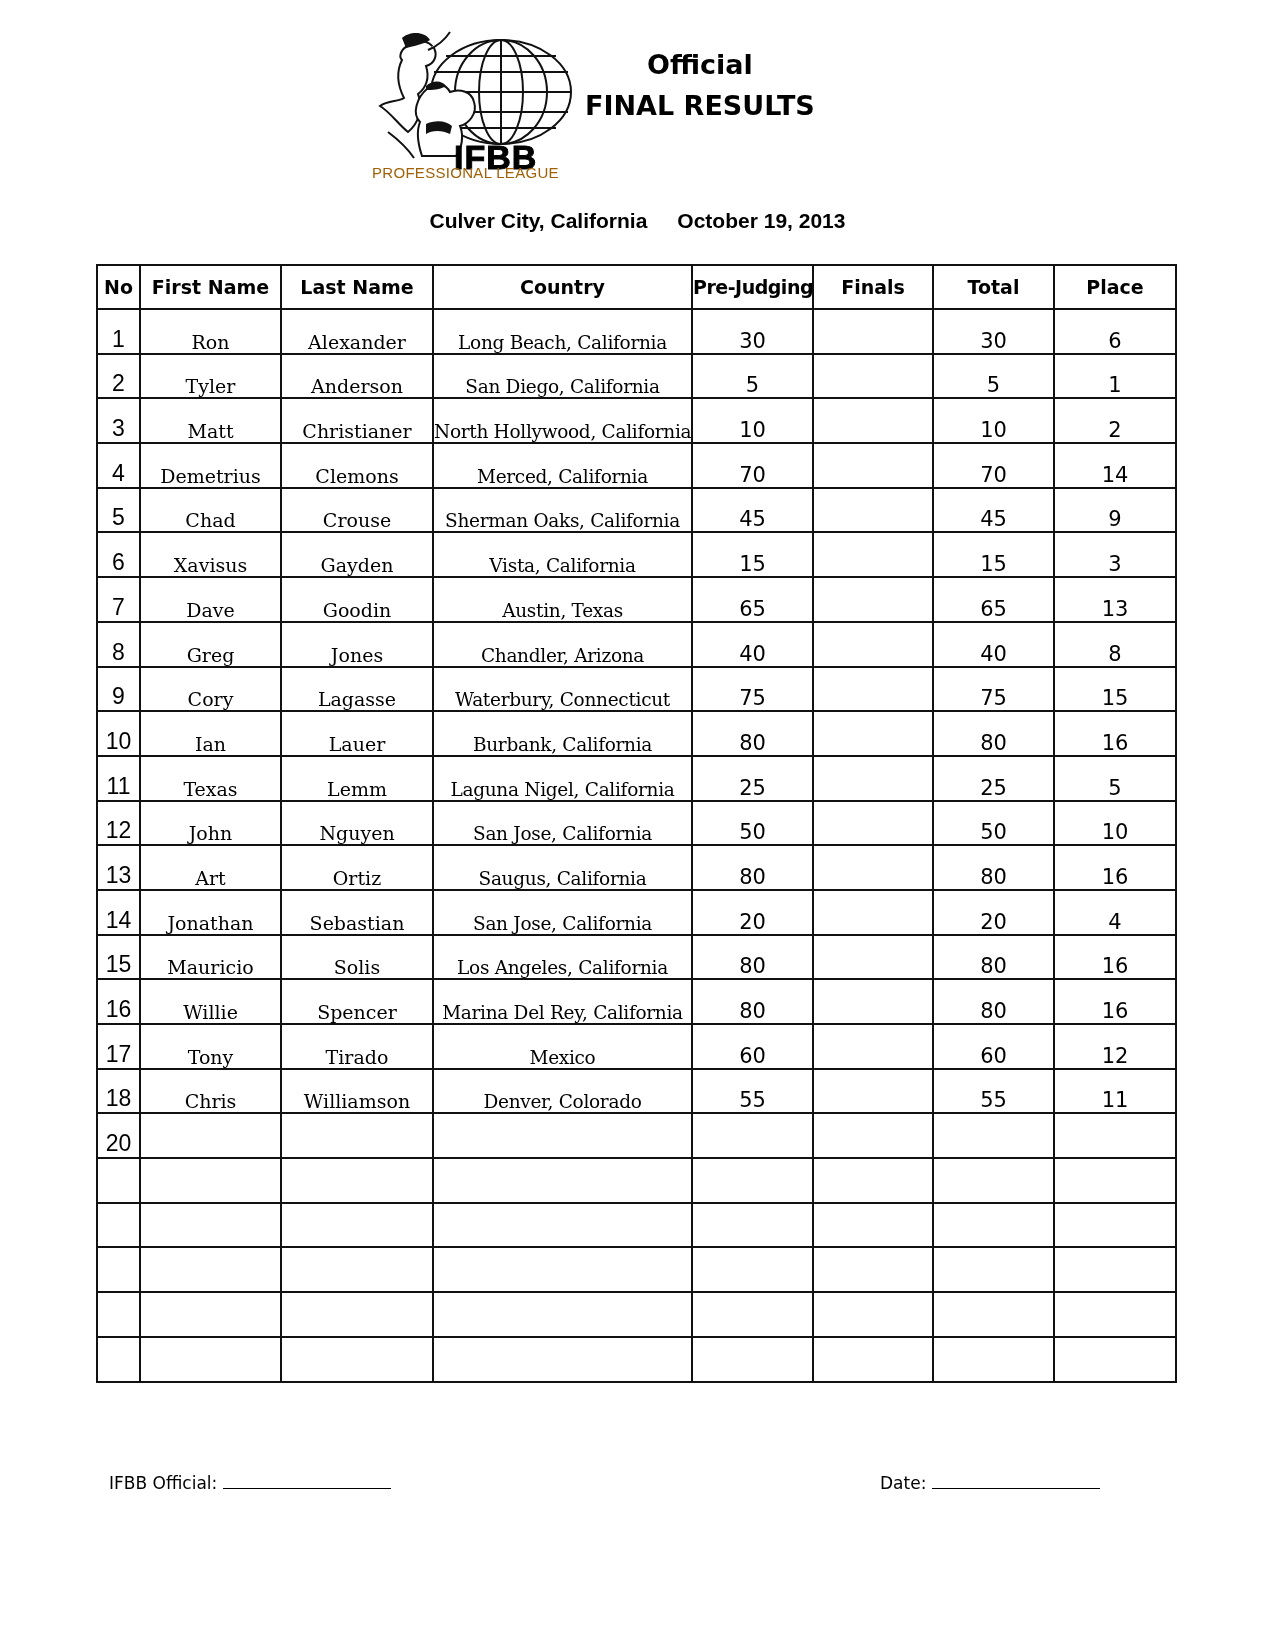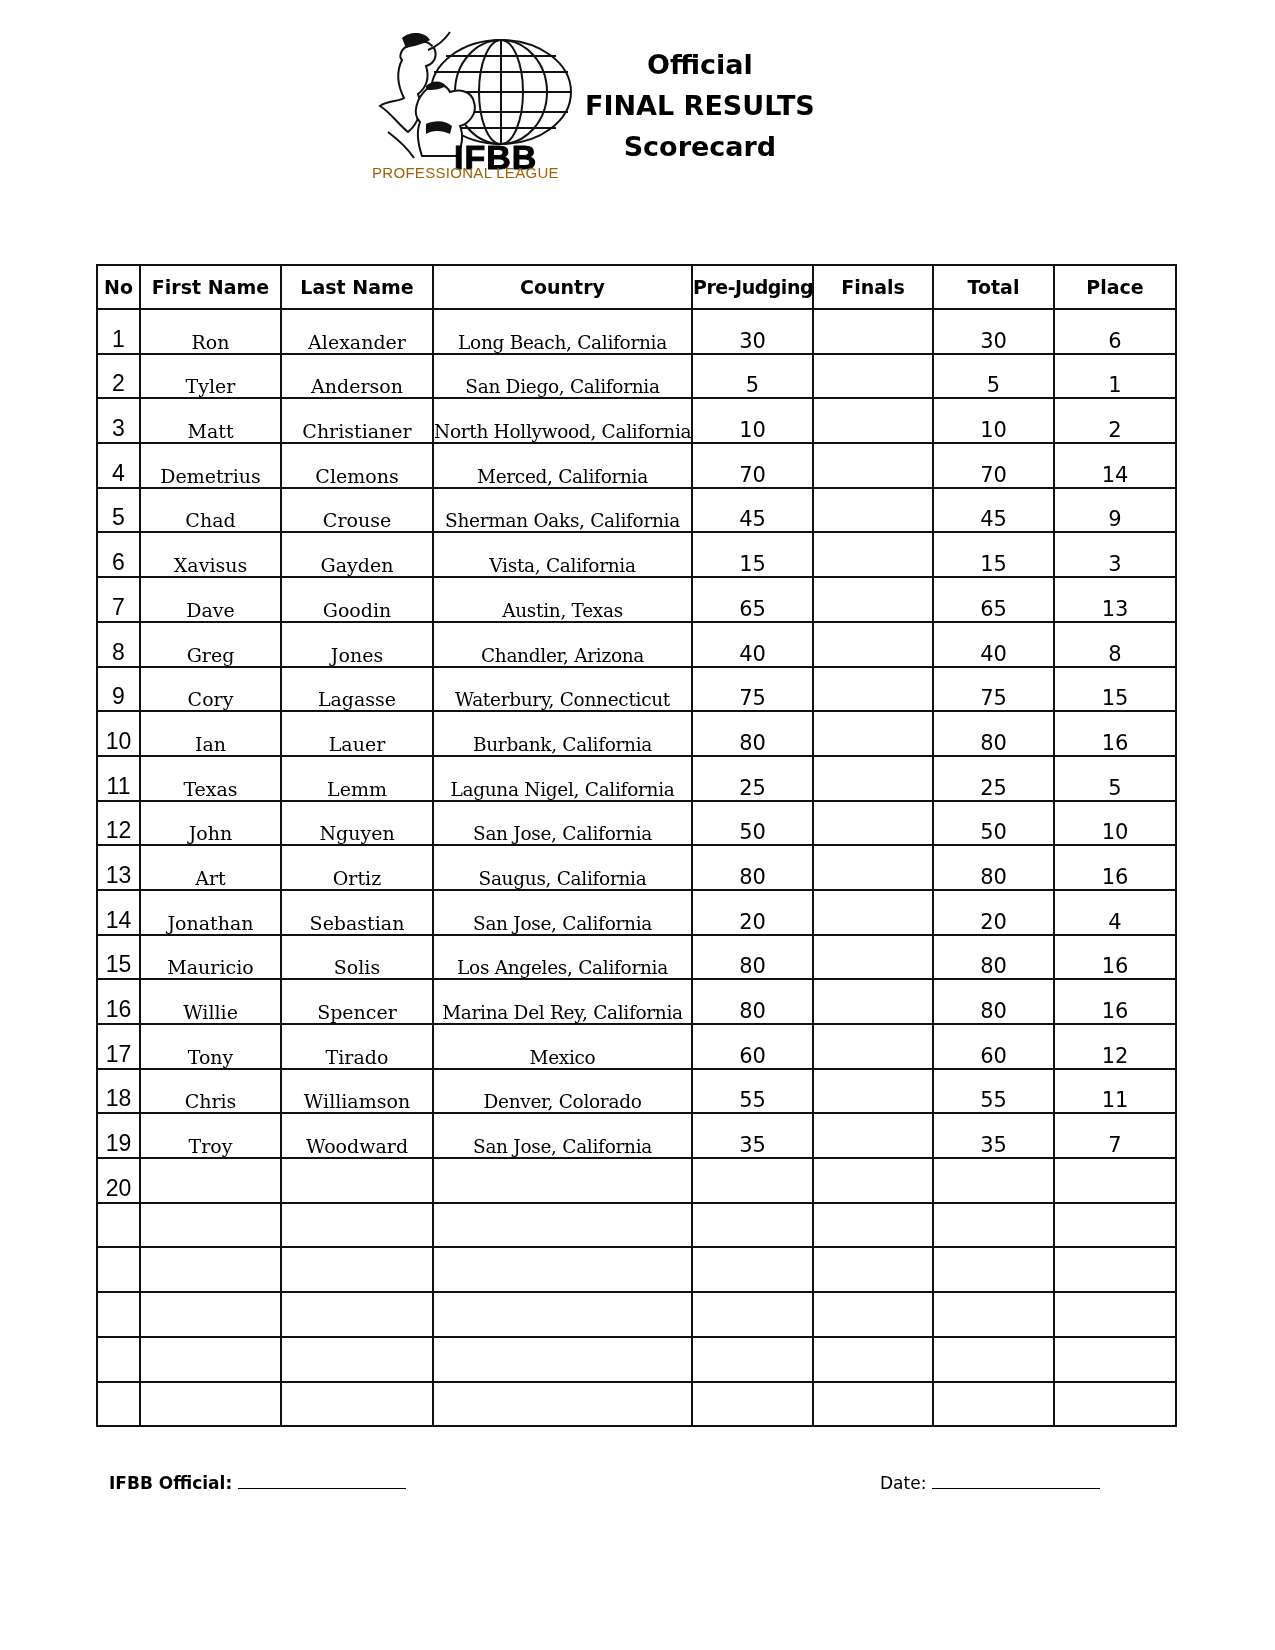--- a/index.html
+++ b/index.html
@@ -18,21 +18,21 @@
 
   table.results { position: absolute; left: 96px; top: 264px; width: 1079px; border-collapse: collapse; table-layout: fixed; }
   table.results td, table.results th { border: 2px solid #111; padding: 0; height: 42.7px; text-align: center; vertical-align: bottom; overflow: hidden; white-space: nowrap; }
   table.results th { height: 42px; vertical-align: middle; font-family: "DejaVu Sans", sans-serif; font-weight: bold; font-size: 19px; }
   td.no { font-family: "Liberation Sans", sans-serif; font-size: 23px; vertical-align: top; padding-top: 6px; text-align: center; }
   td.serif { font-family: "DejaVu Serif", serif; font-size: 19px; padding-bottom: 2px; }
   td.num { font-family: "DejaVu Sans", sans-serif; font-size: 21px; padding-bottom: 2px; }
   td.country { font-size: 18.5px; letter-spacing: -0.3px; }
   td.no-empty { vertical-align: bottom; padding-bottom: 2px; }
 
-  .footer-left { position: absolute; left: 109px; top: 1470px; font-family: "DejaVu Sans", sans-serif; font-size: 17px; white-space: nowrap; font-weight: bold; }
+  .footer-left { position: absolute; left: 109px; top: 1470px; font-family: "DejaVu Sans", sans-serif; font-size: 17px; white-space: nowrap; }
   .footer-right { position: absolute; left: 880px; top: 1470px; font-family: "DejaVu Sans", sans-serif; font-size: 17px; white-space: nowrap; }
   .sig-line { display: inline-block; width: 168px; border-bottom: 1.5px solid #000; height: 18px; vertical-align: baseline; margin-left: 6px; }
 </style>
 </head>
 <body>
 
 <div class="header">
   <div class="logo">
     <svg width="210" height="150" viewBox="0 0 210 150">
 
@@ -61,23 +61,25 @@
       <path d="M58 96 C66 92 78 92 84 98 L82 106 C74 102 64 102 58 106 Z" fill="#111"></path>
       <path d="M20 104 C28 110 38 118 46 130" fill="none" stroke="#111" stroke-width="2"></path>
     </svg>
     <div class="logo-ifbb">IFBB</div>
     <div class="logo-league">PROFESSIONAL LEAGUE</div>
   </div>
 
   <div class="title-block">
     <div class="title-line">Official</div>
     <div class="title-line">FINAL RESULTS</div>
-    <div class="title-line">Scorecard</div>
   </div>
 
+  <div class="event-sub">
+    <span>Culver City, California</span><span class="gap"></span><span>October 19, 2013</span>
+  </div>
 </div>
 
 <table class="results">
   <colgroup>
     <col style="width:43px">
       <col style="width:141px">
       <col style="width:152px">
       <col style="width:259px">
       <col style="width:121px">
       <col style="width:120px">
@@ -271,30 +273,20 @@
         <td class="no">18</td>
         <td class="serif">Chris</td>
         <td class="serif">Williamson</td>
         <td class="serif country">Denver, Colorado</td>
         <td class="num">55</td>
         <td class="num"></td>
         <td class="num">55</td>
         <td class="num">11</td>
       </tr>
       <tr>
-        <td class="no">19</td>
-        <td class="serif">Troy</td>
-        <td class="serif">Woodward</td>
-        <td class="serif country">San Jose, California</td>
-        <td class="num">35</td>
-        <td class="num"></td>
-        <td class="num">35</td>
-        <td class="num">7</td>
-      </tr>
-      <tr>
         <td class="no no-empty">20</td>
         <td class="serif"></td>
         <td class="serif"></td>
         <td class="serif country"></td>
         <td class="num"></td>
         <td class="num"></td>
         <td class="num"></td>
         <td class="num"></td>
       </tr>
       <tr>

